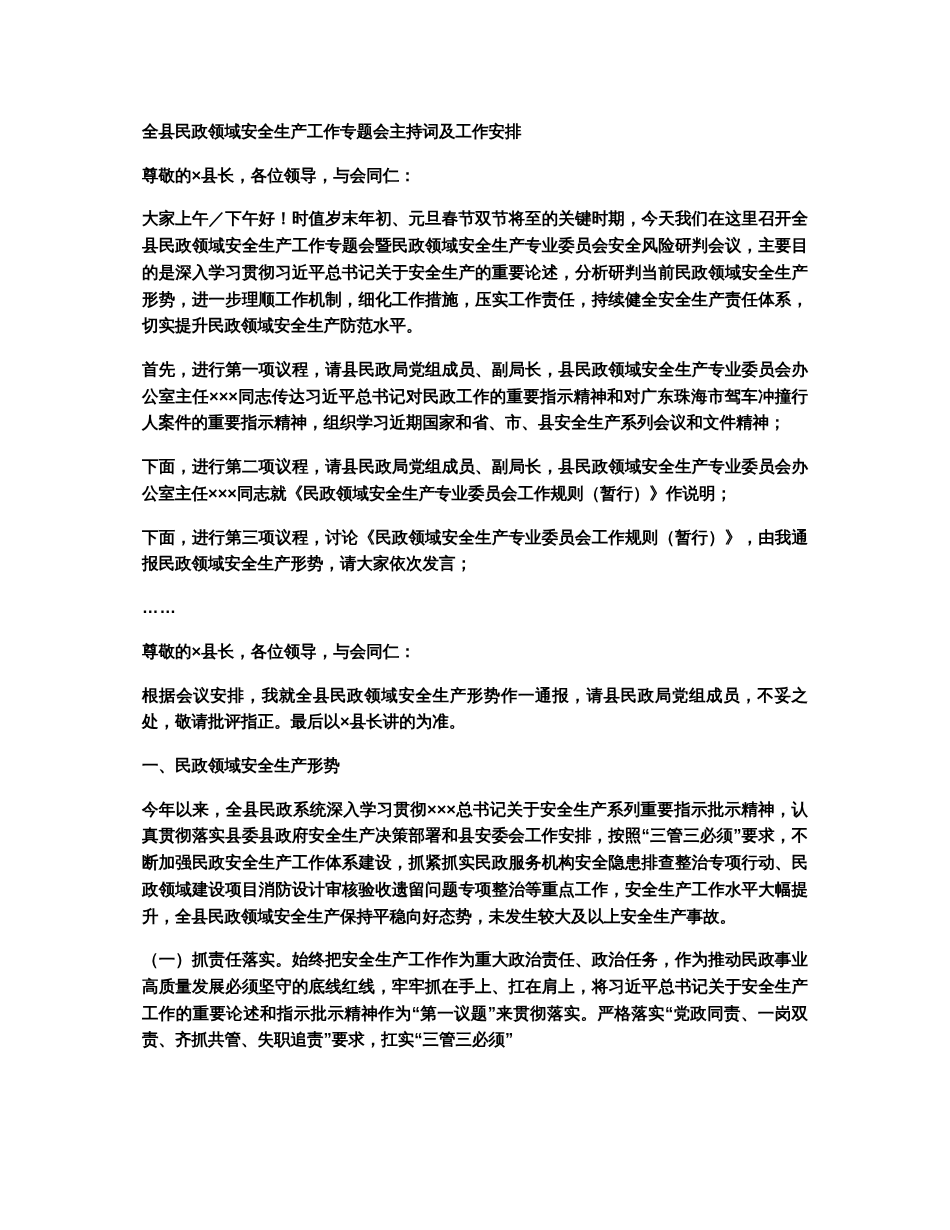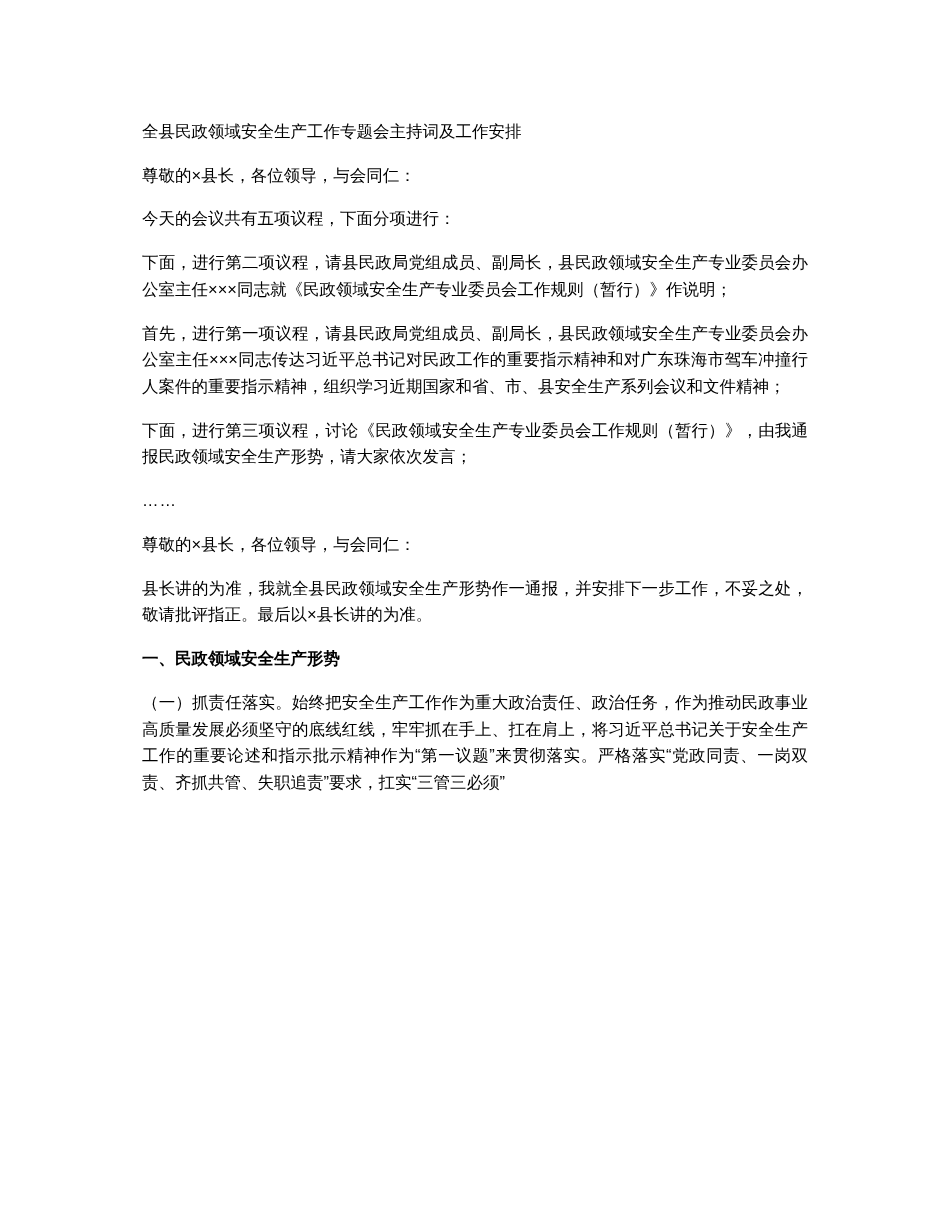--- a/index.html
+++ b/index.html
@@ -23,48 +23,49 @@
   }
   .doc-body {
     width: 666px;
   }
   p.para {
     margin: 0 0 17px 0;
     font-size: 16.5px;
     line-height: 1.62;
     text-align: justify;
     text-justify: inter-ideograph;
-    font-weight: 400;
+    font-weight: 700;
     letter-spacing: 0px;
     color: #000000;
     word-break: break-all;
   }
   p.para.title {
-    font-weight: 400;
+    font-weight: 700;
   }
   p.para.heading {
     font-weight: 700;
   }
   p.para.ellipsis {
     letter-spacing: 1px;
   }
   p.para:last-child {
     margin-bottom: 0;
   }
 </style>
 </head>
 <body>
 
 <div id="doc-page">
   <div class="doc-body">
     <p class="para title">全县民政领域安全生产工作专题会主持词及工作安排</p>
     <p class="para">尊敬的×县长，各位领导，与会同仁：</p>
-    <p class="para">今天的会议共有五项议程，下面分项进行：</p>
+    <p class="para">大家上午／下午好！时值岁末年初、元旦春节双节将至的关键时期，今天我们在这里召开全县民政领域安全生产工作专题会暨民政领域安全生产专业委员会安全风险研判会议，主要目的是深入学习贯彻习近平总书记关于安全生产的重要论述，分析研判当前民政领域安全生产形势，进一步理顺工作机制，细化工作措施，压实工作责任，持续健全安全生产责任体系，切实提升民政领域安全生产防范水平。</p>
+    <p class="para">首先，进行第一项议程，请县民政局党组成员、副局长，县民政领域安全生产专业委员会办公室主任×××同志传达习近平总书记对民政工作的重要指示精神和对广东珠海市驾车冲撞行人案件的重要指示精神，组织学习近期国家和省、市、县安全生产系列会议和文件精神；</p>
     <p class="para">下面，进行第二项议程，请县民政局党组成员、副局长，县民政领域安全生产专业委员会办公室主任×××同志就《民政领域安全生产专业委员会工作规则（暂行）》作说明；</p>
-    <p class="para">首先，进行第一项议程，请县民政局党组成员、副局长，县民政领域安全生产专业委员会办公室主任×××同志传达习近平总书记对民政工作的重要指示精神和对广东珠海市驾车冲撞行人案件的重要指示精神，组织学习近期国家和省、市、县安全生产系列会议和文件精神；</p>
     <p class="para">下面，进行第三项议程，讨论《民政领域安全生产专业委员会工作规则（暂行）》，由我通报民政领域安全生产形势，请大家依次发言；</p>
     <p class="para ellipsis">……</p>
     <p class="para">尊敬的×县长，各位领导，与会同仁：</p>
-    <p class="para">县长讲的为准，我就全县民政领域安全生产形势作一通报，并安排下一步工作，不妥之处，敬请批评指正。最后以×县长讲的为准。</p>
+    <p class="para">根据会议安排，我就全县民政领域安全生产形势作一通报，请县民政局党组成员，不妥之处，敬请批评指正。最后以×县长讲的为准。</p>
     <p class="para heading">一、民政领域安全生产形势</p>
+    <p class="para">今年以来，全县民政系统深入学习贯彻×××总书记关于安全生产系列重要指示批示精神，认真贯彻落实县委县政府安全生产决策部署和县安委会工作安排，按照“三管三必须”要求，不断加强民政安全生产工作体系建设，抓紧抓实民政服务机构安全隐患排查整治专项行动、民政领域建设项目消防设计审核验收遗留问题专项整治等重点工作，安全生产工作水平大幅提升，全县民政领域安全生产保持平稳向好态势，未发生较大及以上安全生产事故。</p>
     <p class="para">（一）抓责任落实。始终把安全生产工作作为重大政治责任、政治任务，作为推动民政事业高质量发展必须坚守的底线红线，牢牢抓在手上、扛在肩上，将习近平总书记关于安全生产工作的重要论述和指示批示精神作为“第一议题”来贯彻落实。严格落实“党政同责、一岗双责、齐抓共管、失职追责”要求，扛实“三管三必须”</p>
   </div>
 </div>
 
 </body></html>

